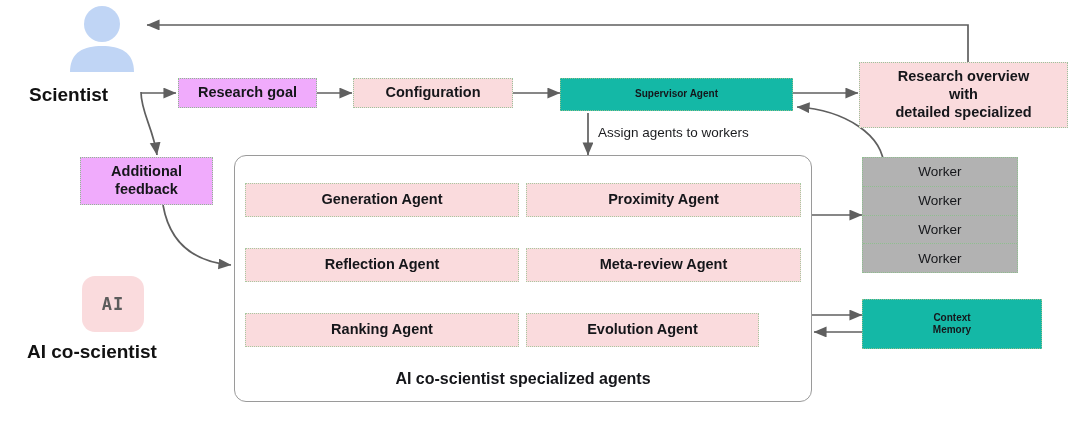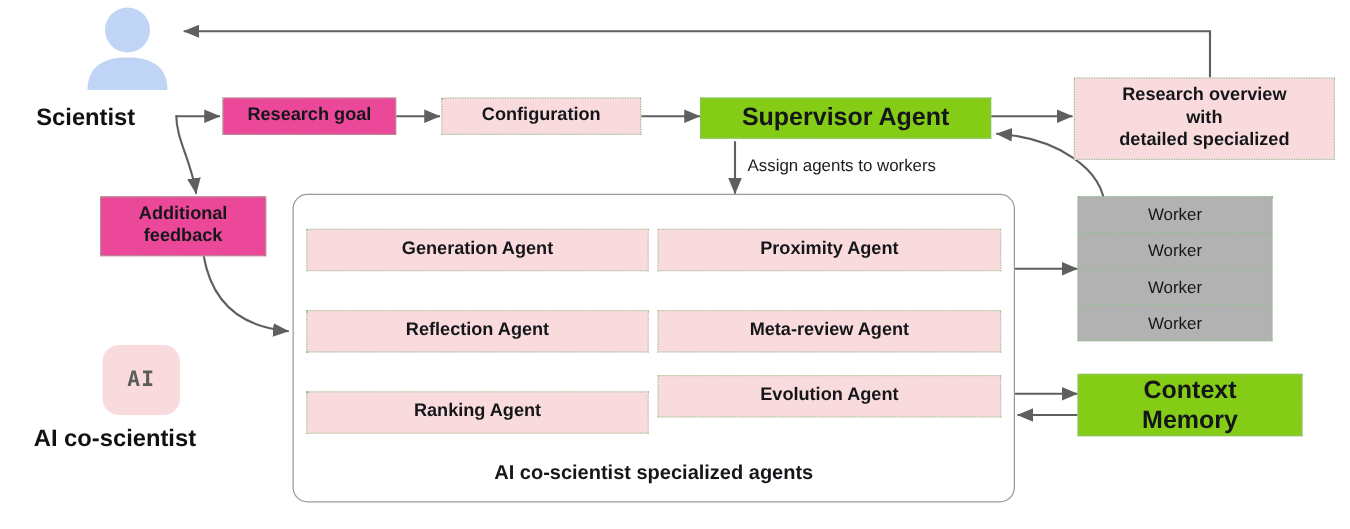--- a/index.html
+++ b/index.html
@@ -27,33 +27,33 @@
     box-sizing: border-box;
     display: flex;
     align-items: center;
     justify-content: center;
     text-align: center;
     font-weight: bold;
     color: #15161a;
     line-height: 1.22;
   }
   .blue-box {
-    background: #ec4899;
+    background: #f0abfc;
     border: 1px dotted #8fbf8f;
     font-size: 14.5px;
   }
   .pink-box {
     background: #fadbdd;
     border: 1px dotted #9cc49c;
     font-size: 14.5px;
   }
   .gray-box {
-    background: #84cc16;
+    background: #14b8a6;
     border: 1px dotted #8fbf8f;
-    font-size: 20px;
+    font-size: 10px;
   }
   .agent-box {
     background: #fadbdd;
     border: 1px dotted #a8c9a0;
     font-size: 14.5px;
   }
   .worker-stack {
     position: absolute;
     box-sizing: border-box;
     background: #b2b2b2;
@@ -217,17 +217,17 @@
 Memory</div>
 
   <div class="panel" style="left:234px; top:155px; width:578px; height:247px;"></div>
 
   <div class="node agent-box" style="left:245px; top:183px; width:274px; height:34px;">Generation Agent</div>
   <div class="node agent-box" style="left:245px; top:248px; width:274px; height:34px;">Reflection Agent</div>
   <div class="node agent-box" style="left:245px; top:313px; width:274px; height:34px;">Ranking Agent</div>
 
   <div class="node agent-box" style="left:526px; top:248px; width:275px; height:34px;">Meta-review Agent</div>
   <div class="node agent-box" style="left:526px; top:183px; width:275px; height:34px;">Proximity  Agent</div>
-  <div class="node agent-box" style="left:526px; top:300px; width:275px; height:34px;">Evolution Agent</div>
+  <div class="node agent-box" style="left:526px; top:313px; width:233px; height:34px;">Evolution Agent</div>
 
   <div class="panel-caption" style="left:234px; top:370px; width:578px;">AI co-scientist specialized agents</div>
 
 </div>
 
 </body></html>

